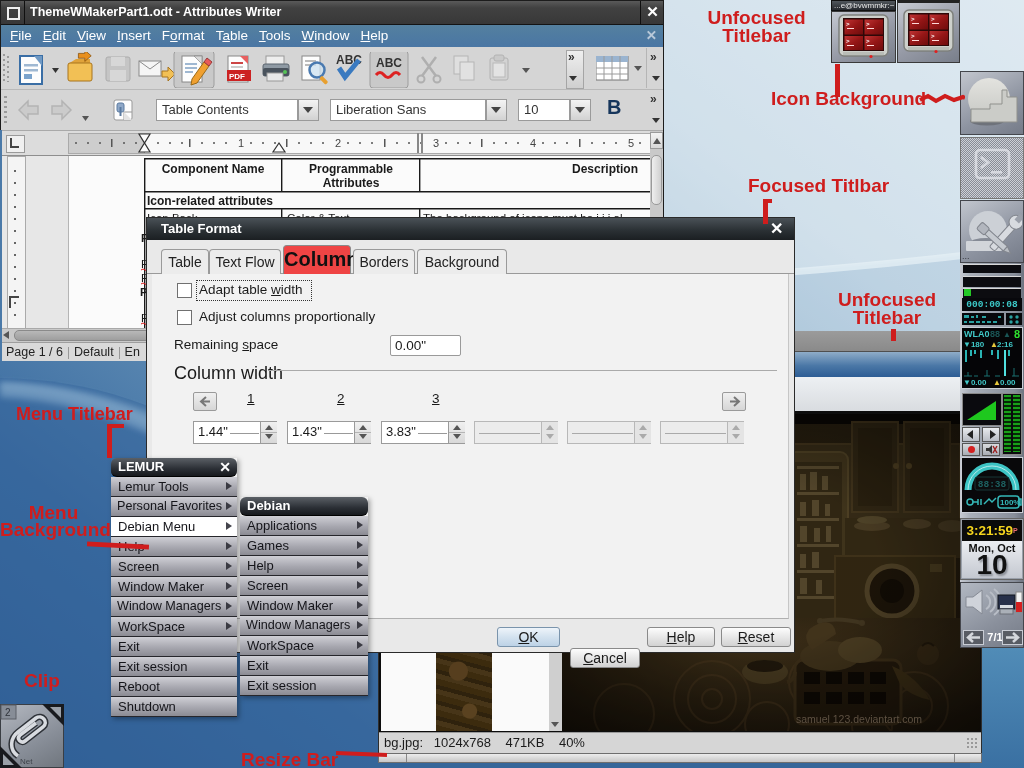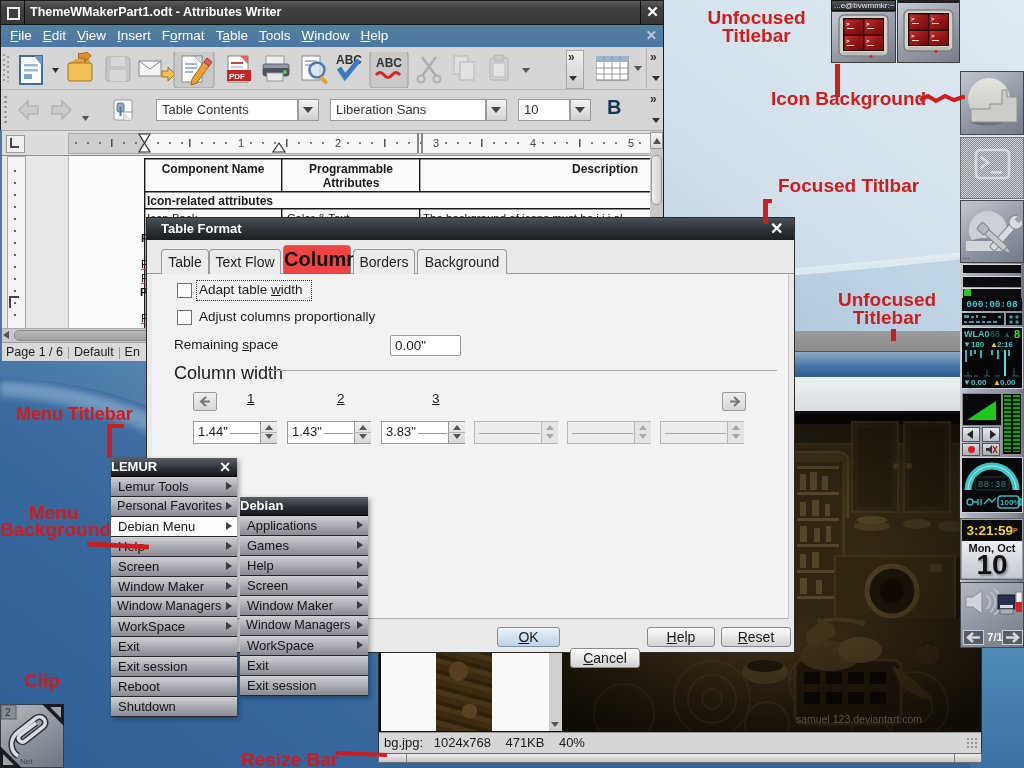--- a/index.html
+++ b/index.html
@@ -1,19 +1,19 @@
 <!DOCTYPE html>
 <html><head><meta charset="utf-8">
 <style>
 html,body{margin:0;padding:0;width:1024px;height:768px;overflow:hidden;background:#3a6a9c;font-family:"Liberation Sans",sans-serif;}
 .abs{position:absolute;}
 .ann{position:absolute;color:#cf1d1d;font-weight:bold;font-size:19px;line-height:18px;text-align:center;white-space:nowrap;}
 .mi{height:19px;line-height:19px;padding-left:7px;font-size:13px;color:#15151a;background:linear-gradient(#cfcfd5,#a7a7af 55%,#8b8b93);border-bottom:1px solid #26262b;position:relative;}
 .mi .ar{position:absolute;right:5px;top:5px;width:0;height:0;border-left:6px solid #3a3a42;border-top:4px solid transparent;border-bottom:4px solid transparent;}
-.mtb{height:18px;line-height:18px;font-size:13px;font-weight:bold;color:#fff;background:linear-gradient(#5b6066,#2b2f35 60%,#17191d);border-bottom:1px solid #000;}
+.mtb{height:18px;line-height:18px;padding-left:7px;font-size:13px;font-weight:bold;color:#fff;background:linear-gradient(#5b6066,#2b2f35 60%,#17191d);border-bottom:1px solid #000;border-radius:6px;}
 .tbtn{position:absolute;border:1px solid #8a8a8a;border-radius:3px;background:linear-gradient(#fdfdfd,#e9e9e9 45%,#d2d2d2);font-size:14px;color:#1a1a1a;text-align:center;line-height:18px;height:18px;}
 </style></head>
 <body>
 
 <svg class="abs" style="left:0;top:0" width="1024" height="768">
 <defs>
 <linearGradient id="wp" x1="100%" y1="0%" x2="0%" y2="100%">
 <stop offset="0" stop-color="#dde9f1"></stop>
         <stop offset=".25" stop-color="#c6d9e6"></stop>
 <stop offset=".45" stop-color="#9dbcd3"></stop>
@@ -769,21 +769,21 @@
 <div class="mi">Exit</div>
 <div class="mi">Exit session</div>
 </div>
 
 <div class="ann" style="left:699px;top:9px;width:115px;">Unfocused<br>Titlebar</div>
 <div class="abs" style="left:835px;top:64px;width:5px;height:33px;background:#cf1d1d;"></div>
 <div class="ann" style="left:771px;top:90px;text-align:left;">Icon Background</div>
 <svg class="abs" style="left:919px;top:91px" width="46" height="14">
     <path d="M1,9 l8,-4 8,5 9,-5 9,4 9,-3 l2,1" stroke="#cf1d1d" stroke-width="4" fill="none"></path>
   </svg>
-<div class="ann" style="left:778px;top:177px;text-align:left;">Focused Titlbar</div>
+<div class="ann" style="left:748px;top:177px;text-align:left;">Focused Titlbar</div>
 <div class="abs" style="left:763px;top:199px;width:9px;height:4px;background:#cf1d1d;"></div>
 <div class="abs" style="left:763px;top:199px;width:5px;height:25px;background:#cf1d1d;"></div>
 <div class="ann" style="left:834px;top:291px;width:106px;">Unfocused<br>Titlebar</div>
 <div class="abs" style="left:891px;top:329px;width:5px;height:12px;background:#cf1d1d;"></div>
 <div class="ann" style="left:16px;top:405px;font-size:18px;text-align:left;">Menu Titlebar</div>
 <div class="abs" style="left:107px;top:424px;width:17px;height:4px;background:#cf1d1d;"></div>
 <div class="abs" style="left:107px;top:424px;width:5px;height:34px;background:#cf1d1d;"></div>
 <div class="ann" style="left:0px;top:504px;width:107px;line-height:17px;">Menu<br>Background</div>
 <div class="abs" style="left:87px;top:543px;width:62px;height:5px;background:#cf1d1d;transform:rotate(3deg);"></div>
 <div class="ann" style="left:24px;top:672px;">Clip</div>

